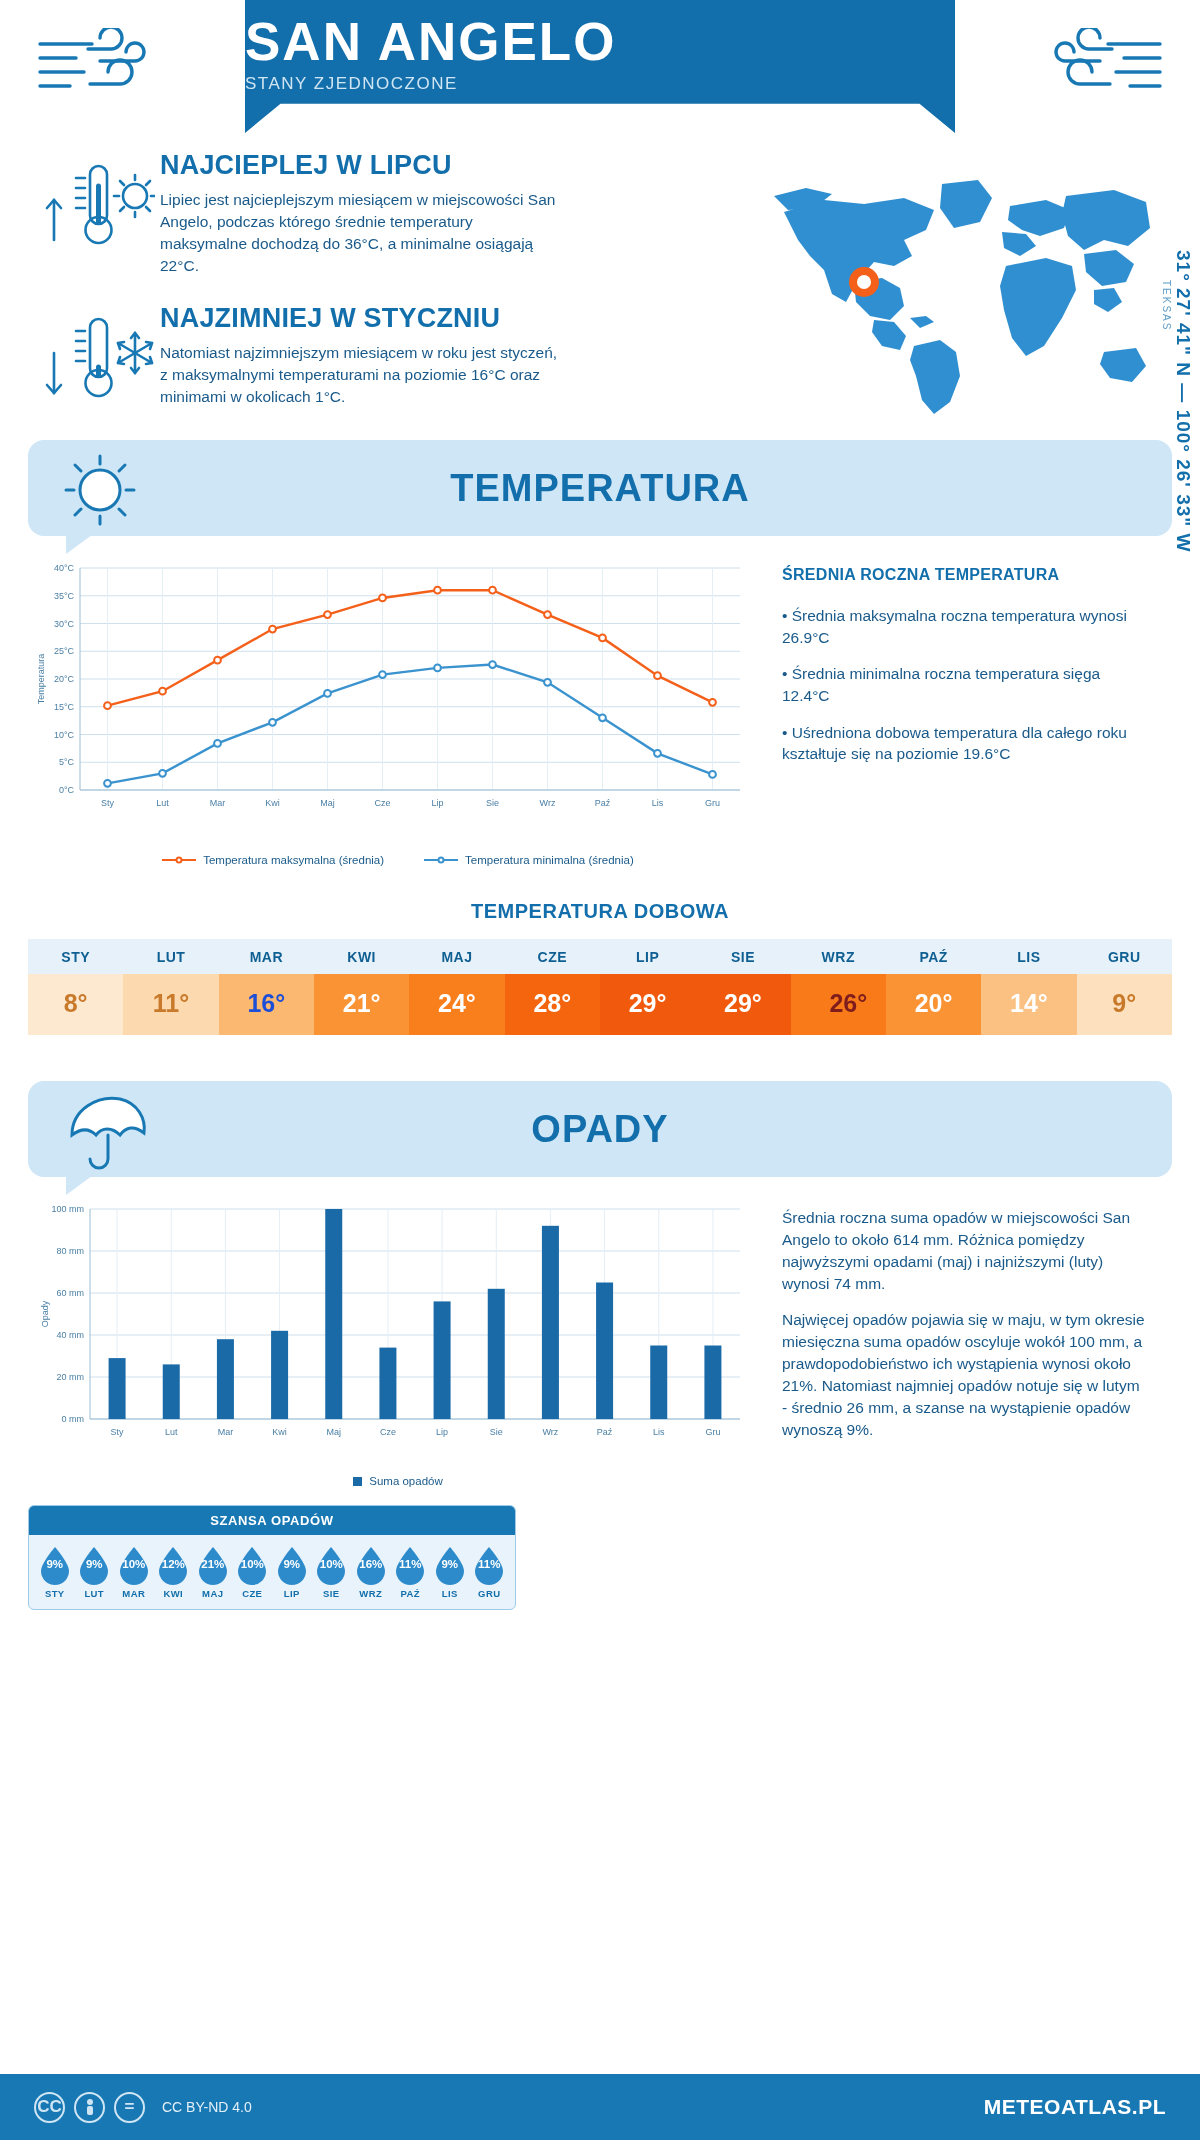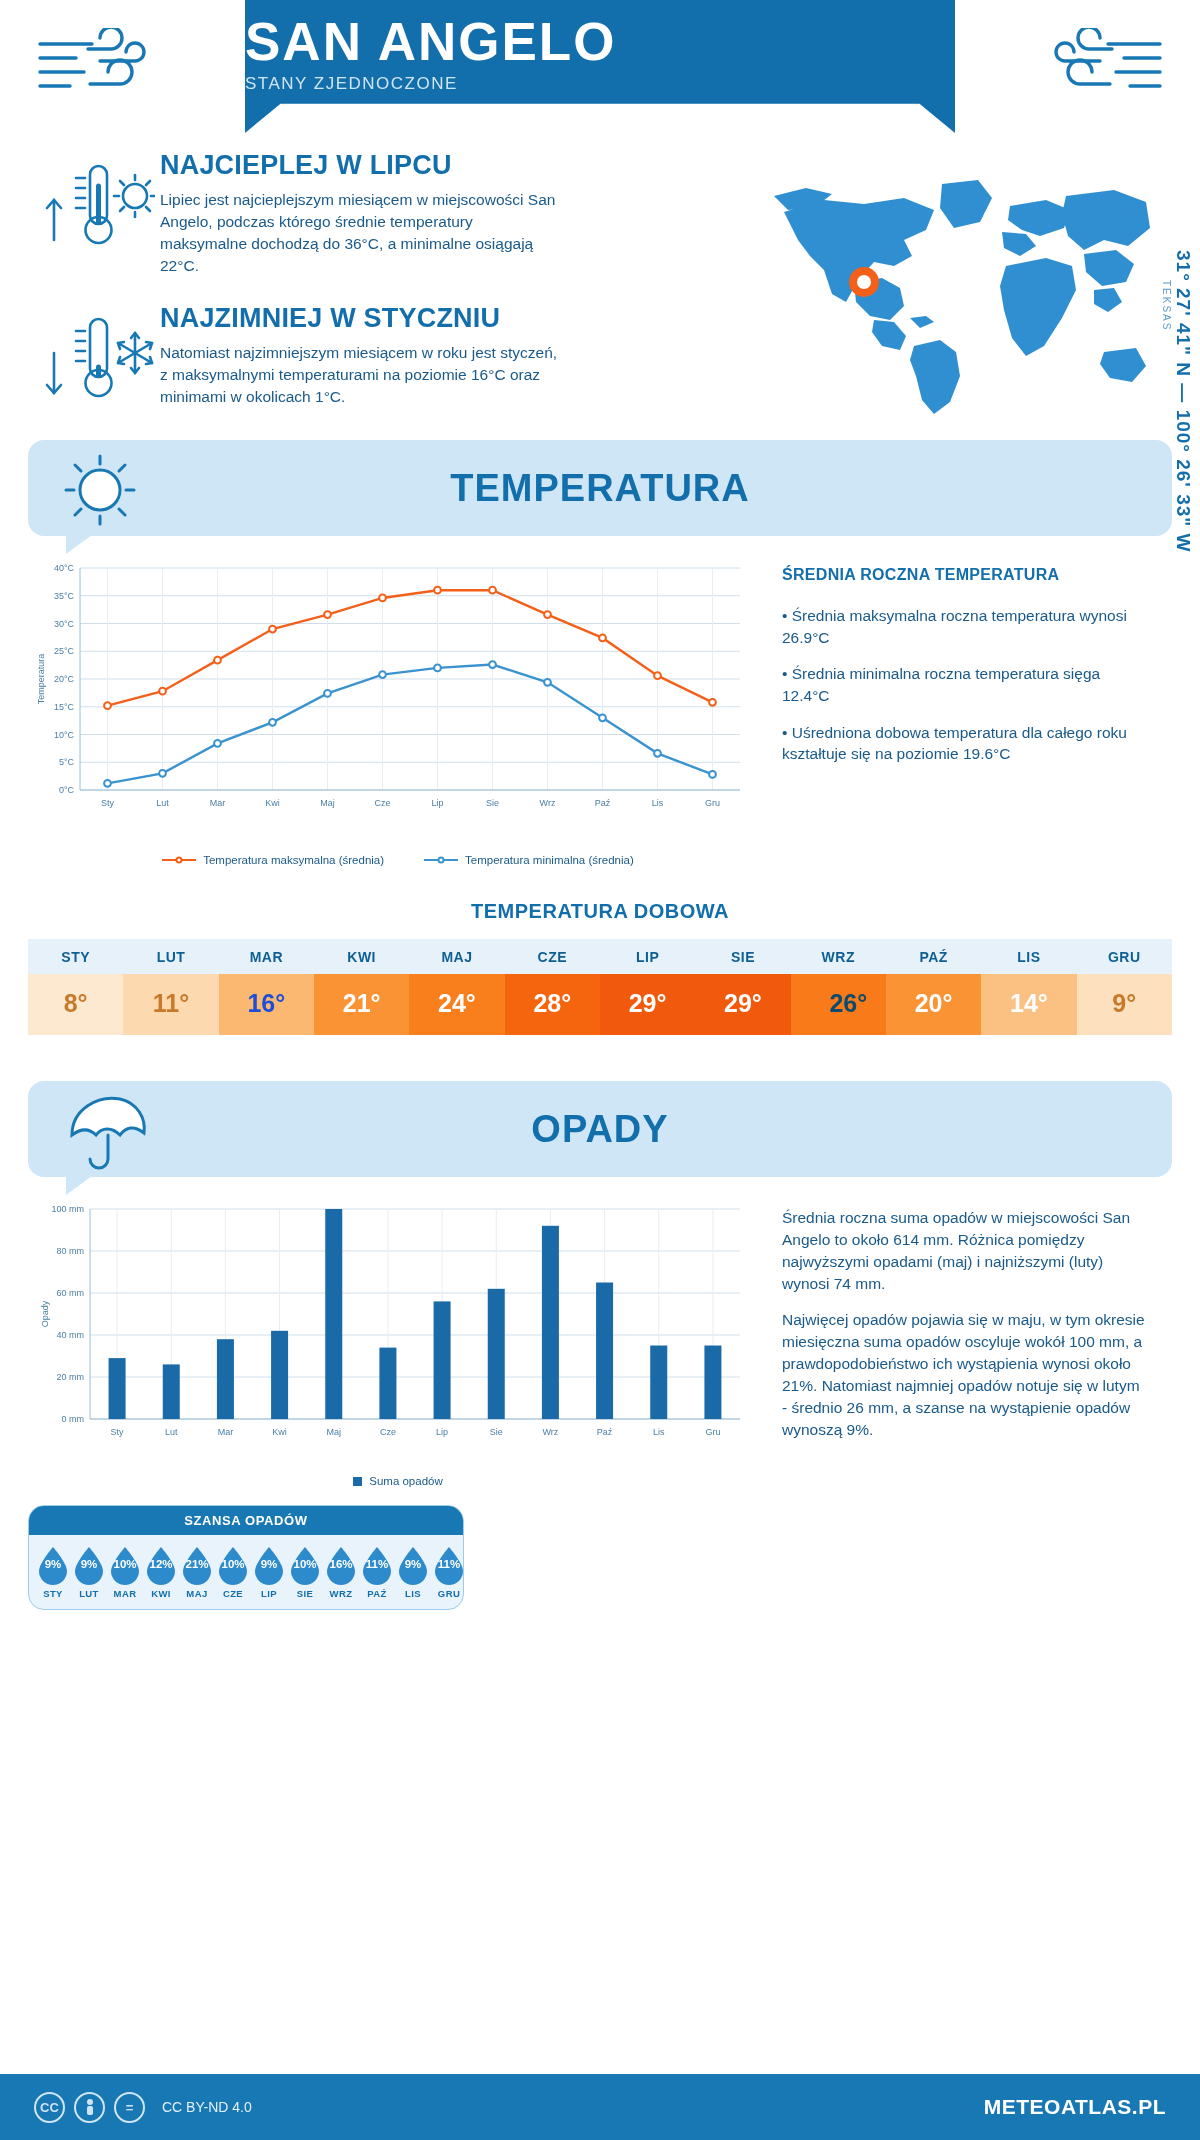--- a/index.html
+++ b/index.html
@@ -168,22 +168,22 @@
   .temp-col .v {
     font-size: 25px; font-weight: bold; padding: 15px 0 17px 0;
   }
 
   
   .precip-area { position: relative; padding: 18px 28px 0 28px; display: flex; }
   .precip-text { font-size: 15.5px; line-height: 1.42; color: #1a5a8a; }
   .precip-text p { margin: 0 0 14px 0; }
 
   .chance-box {
-    margin: 18px 20px 0 28px; width: 436px; border: 1px solid #9ecbe8;
-    border-radius: 16px; overflow: hidden; background: #e8f3fb;
+    margin: 18px 20px 0 28px; width: 488px; border: 1px solid #9ecbe8;
+    border-radius: 6px; overflow: hidden; background: #e8f3fb;
   }
   .chance-head {
     background: #1878b4; color: #fff; text-align: center;
     font-size: 13px; font-weight: bold; padding: 7px 0; letter-spacing: 0.6px;
   }
   .chance-row { display: flex; padding: 10px 6px 10px 6px; }
   .chance-cell { flex: 1; text-align: center; }
   .drop {
     width: 36px; height: 40px; margin: 0 auto;
     position: relative;
@@ -203,21 +203,21 @@
 
   
   .footer {
     position: absolute; left: 0; bottom: 0; width: 1200px; height: 66px;
     background: #1878b4; display: flex; align-items: center;
     justify-content: space-between; padding: 0 34px;
   }
   .footer-left { display: flex; align-items: center; gap: 9px; }
   .cc-badge {
     width: 31px; height: 31px; border-radius: 50%; border: 2px solid #cfe5f3;
-    color: #cfe5f3; font-size: 13px; font-weight: bold;
+    color: #cfe5f3; font-size: 17px; font-weight: bold;
     display: flex; align-items: center; justify-content: center;
   }
   .footer-cc-text { color: #e3f0f8; font-size: 14px; margin-left: 8px; }
   .footer-right { color: #ffffff; font-size: 21px; font-weight: bold; letter-spacing: 0.5px; }
 
   .axis-label {
     font-size: 9px; fill: #4a7fa5;
   }
   .axis-title { font-size: 9px; fill: #4a7fa5; }
 </style>
@@ -513,21 +513,21 @@
       <div class="temp-col">
         <div class="m">LIP</div>
         <div class="v" style="background: rgb(241, 90, 12); color: rgb(255, 255, 255);">29°</div>
       </div>
       <div class="temp-col">
         <div class="m">SIE</div>
         <div class="v" style="background: rgb(241, 90, 12); color: rgb(255, 255, 255);">29°</div>
       </div>
       <div class="temp-col">
         <div class="m">WRZ</div>
-        <div class="v" style="background: rgb(248, 122, 24); color: #0c4a6e; padding-left: 20px;">26°</div>
+        <div class="v" style="background: rgb(248, 122, 24); color: #7f1d1d; padding-left: 20px;">26°</div>
       </div>
       <div class="temp-col">
         <div class="m">PAŹ</div>
         <div class="v" style="background: rgb(250, 147, 52); color: rgb(255, 255, 255);">20°</div>
       </div>
       <div class="temp-col">
         <div class="m">LIS</div>
         <div class="v" style="background: rgb(251, 193, 130); color: rgb(255, 255, 255);">14°</div>
       </div>
       <div class="temp-col">

